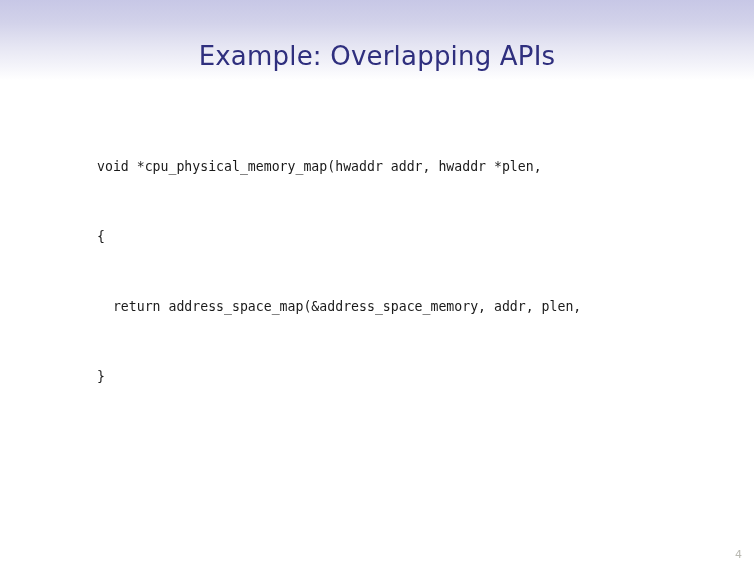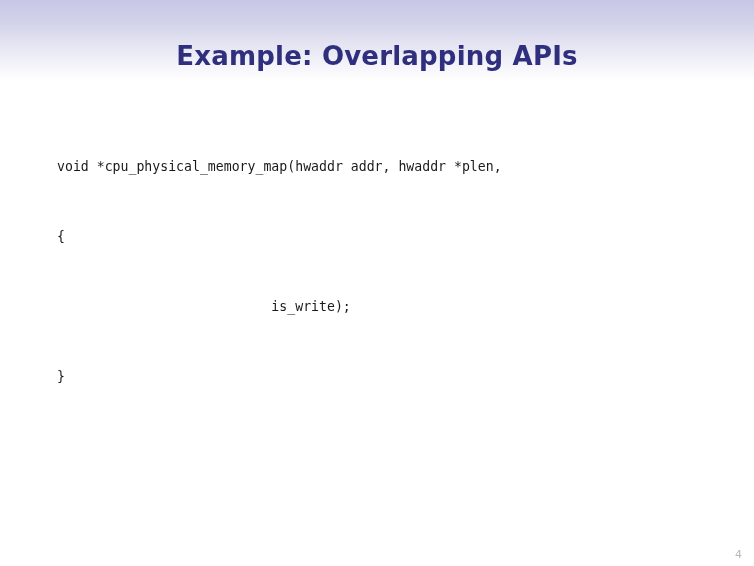--- a/index.html
+++ b/index.html
@@ -24,40 +24,41 @@
     background: linear-gradient(to bottom, #c7c7e6 0%, #d2d2ea 28%, #e6e6f3 58%, #f4f4fa 82%, #ffffff 100%);
   }
   .slide-title {
     position: absolute;
     left: 0;
     top: 41px;
     width: 754px;
     text-align: center;
     font-family: "DejaVu Sans", sans-serif;
     font-size: 26px;
-    font-weight: 700;
+    font-weight: 400;
     letter-spacing: 0.2px;
     color: #2f2f7e;
     white-space: pre;
   }
   .code-body {
     position: absolute;
     left: 57px;
     top: 108px;
     width: 660px;
     font-family: "DejaVu Sans Mono", "Liberation Mono", monospace;
     font-size: 13.2px;
     line-height: 23.4px;
     color: #1a1a1a;
     white-space: pre;
   }
   .code-line {
     display: block;
     white-space: pre;
     min-height: 23.4px;
+    margin-left: 40px;
   }
   .page-number {
     position: absolute;
     right: 12px;
     bottom: 5px;
     font-family: "DejaVu Sans", sans-serif;
     font-size: 11px;
     color: #b9b9b2;
   }
 </style>
@@ -66,21 +67,21 @@
 
 <div class="slide">
 
   <div class="header-gradient"></div>
 
   <div class="slide-title">Example: Overlapping APIs</div>
 
   <div class="code-body">
     <span class="code-line">void *cpu_physical_memory_map(hwaddr addr, hwaddr *plen,</span>
     <span class="code-line">{</span>
-    <span class="code-line">                           is_write);</span>
+    <span class="code-line">  return address_space_map(&amp;address_space_memory, addr, plen,</span>
     <span class="code-line">}</span>
     
     
     
     
     
     
     
   </div>
 

